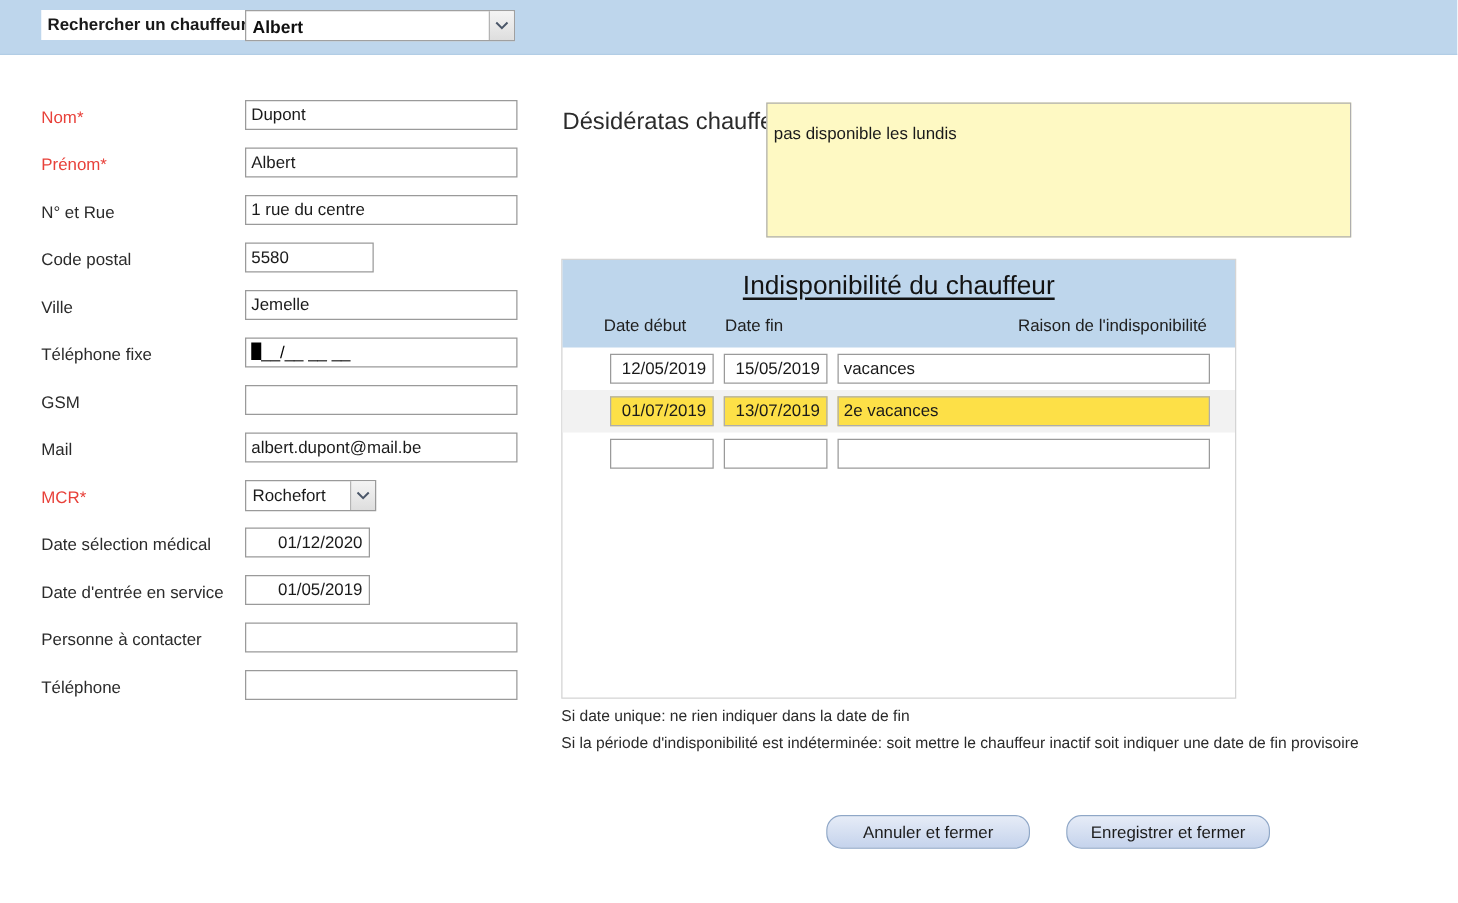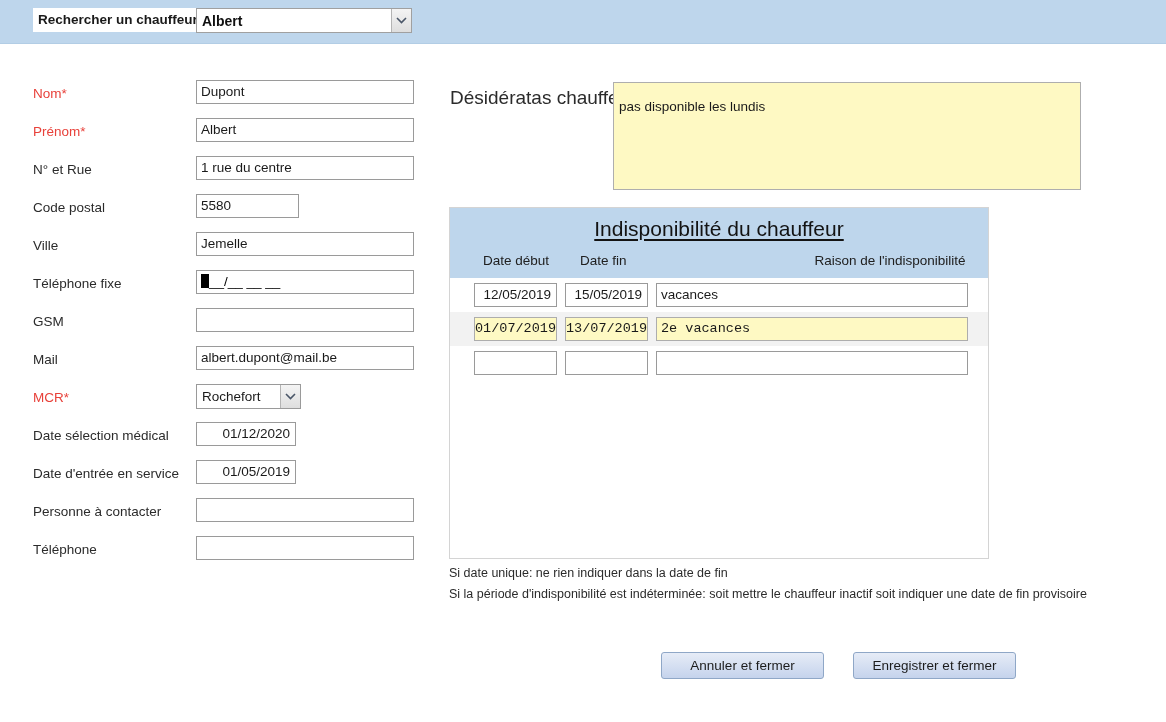--- a/index.html
+++ b/index.html
@@ -120,37 +120,37 @@
     position: relative; height: 34px;
     display: flex; align-items: center;
     padding: 0 20px 0 24px;
   }
   .urow.alt { background: #f2f2f2; }
   .cell {
     height: 24px; background: #ffffff; border: 1px solid #9a9a9a;
     font-size: 13.5px; color: #1a1a1a; line-height: 22px;
     overflow: hidden; white-space: nowrap;
   }
-  .urow.alt .cell { background: #fef9c3; border-color: #adadad; font-family: Liberation Mono, monospace; }
-  .cell.date { width: 83px; text-align: right; padding-right: 5px; flex: 0 0 83px; }
+  .urow.alt .cell { background: #fde047; border-color: #adadad; }
+  .cell.date { width: 83px; text-align: right; padding-right: 5px; flex: 0 0 83px; margin-left: 14px; }
   .cell.date.second { margin-left: 8px; }
   .cell.reason { flex: 1 1 auto; margin-left: 8px; padding-left: 4px; }
 
   
   .notes { position: absolute; left: 449px; top: 564px; width: 700px; }
   .note {
     font-size: 12.5px; color: #2b2b2b; white-space: nowrap;
     line-height: 19px; margin-bottom: 2px;
   }
 
   
   .btn {
     position: absolute; top: 652px; height: 27px;
     background: linear-gradient(#e6ecf7, #c5d3ec);
-    border: 1px solid #8fa7c7; border-radius: 3px;
+    border: 1px solid #8fa7c7; border-radius: 12px;
     font-size: 13.5px; color: #1c1c1c;
     display: flex; align-items: center; justify-content: center;
     cursor: pointer; white-space: nowrap;
   }
   .btn-cancel { left: 661px; width: 163px; }
   .btn-save   { left: 853px; width: 163px; }
 </style>
 </head>
 <body>
 

